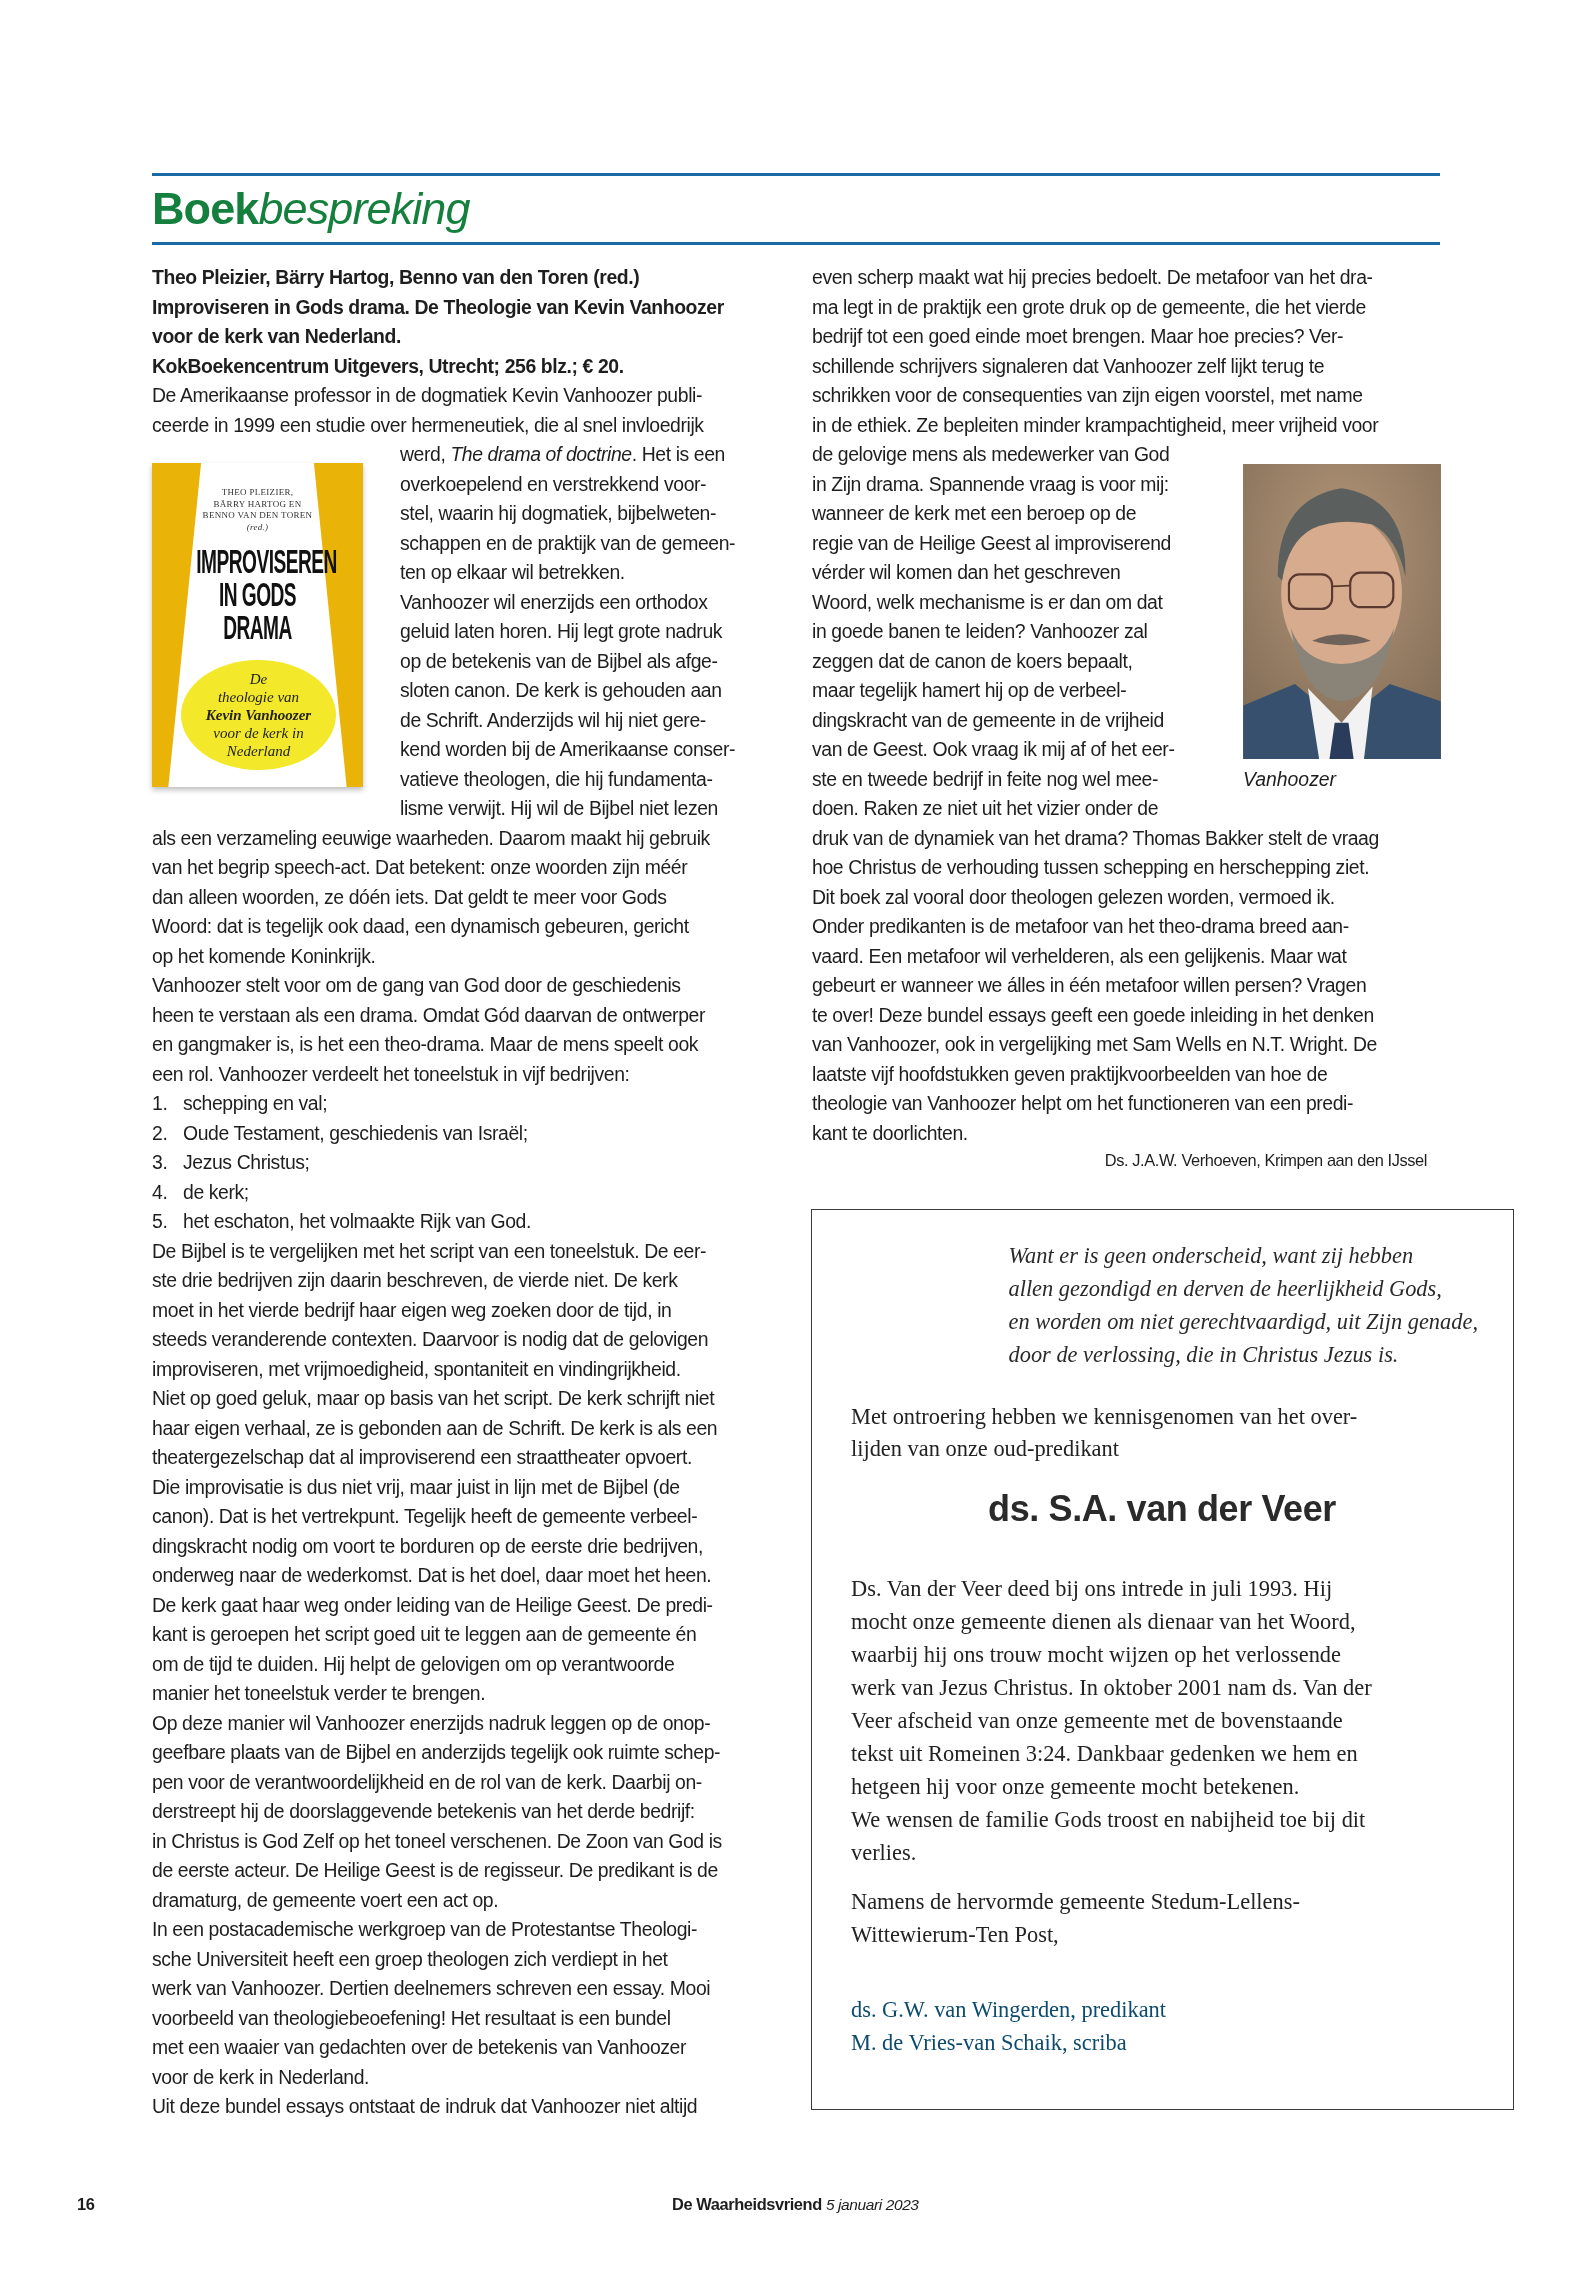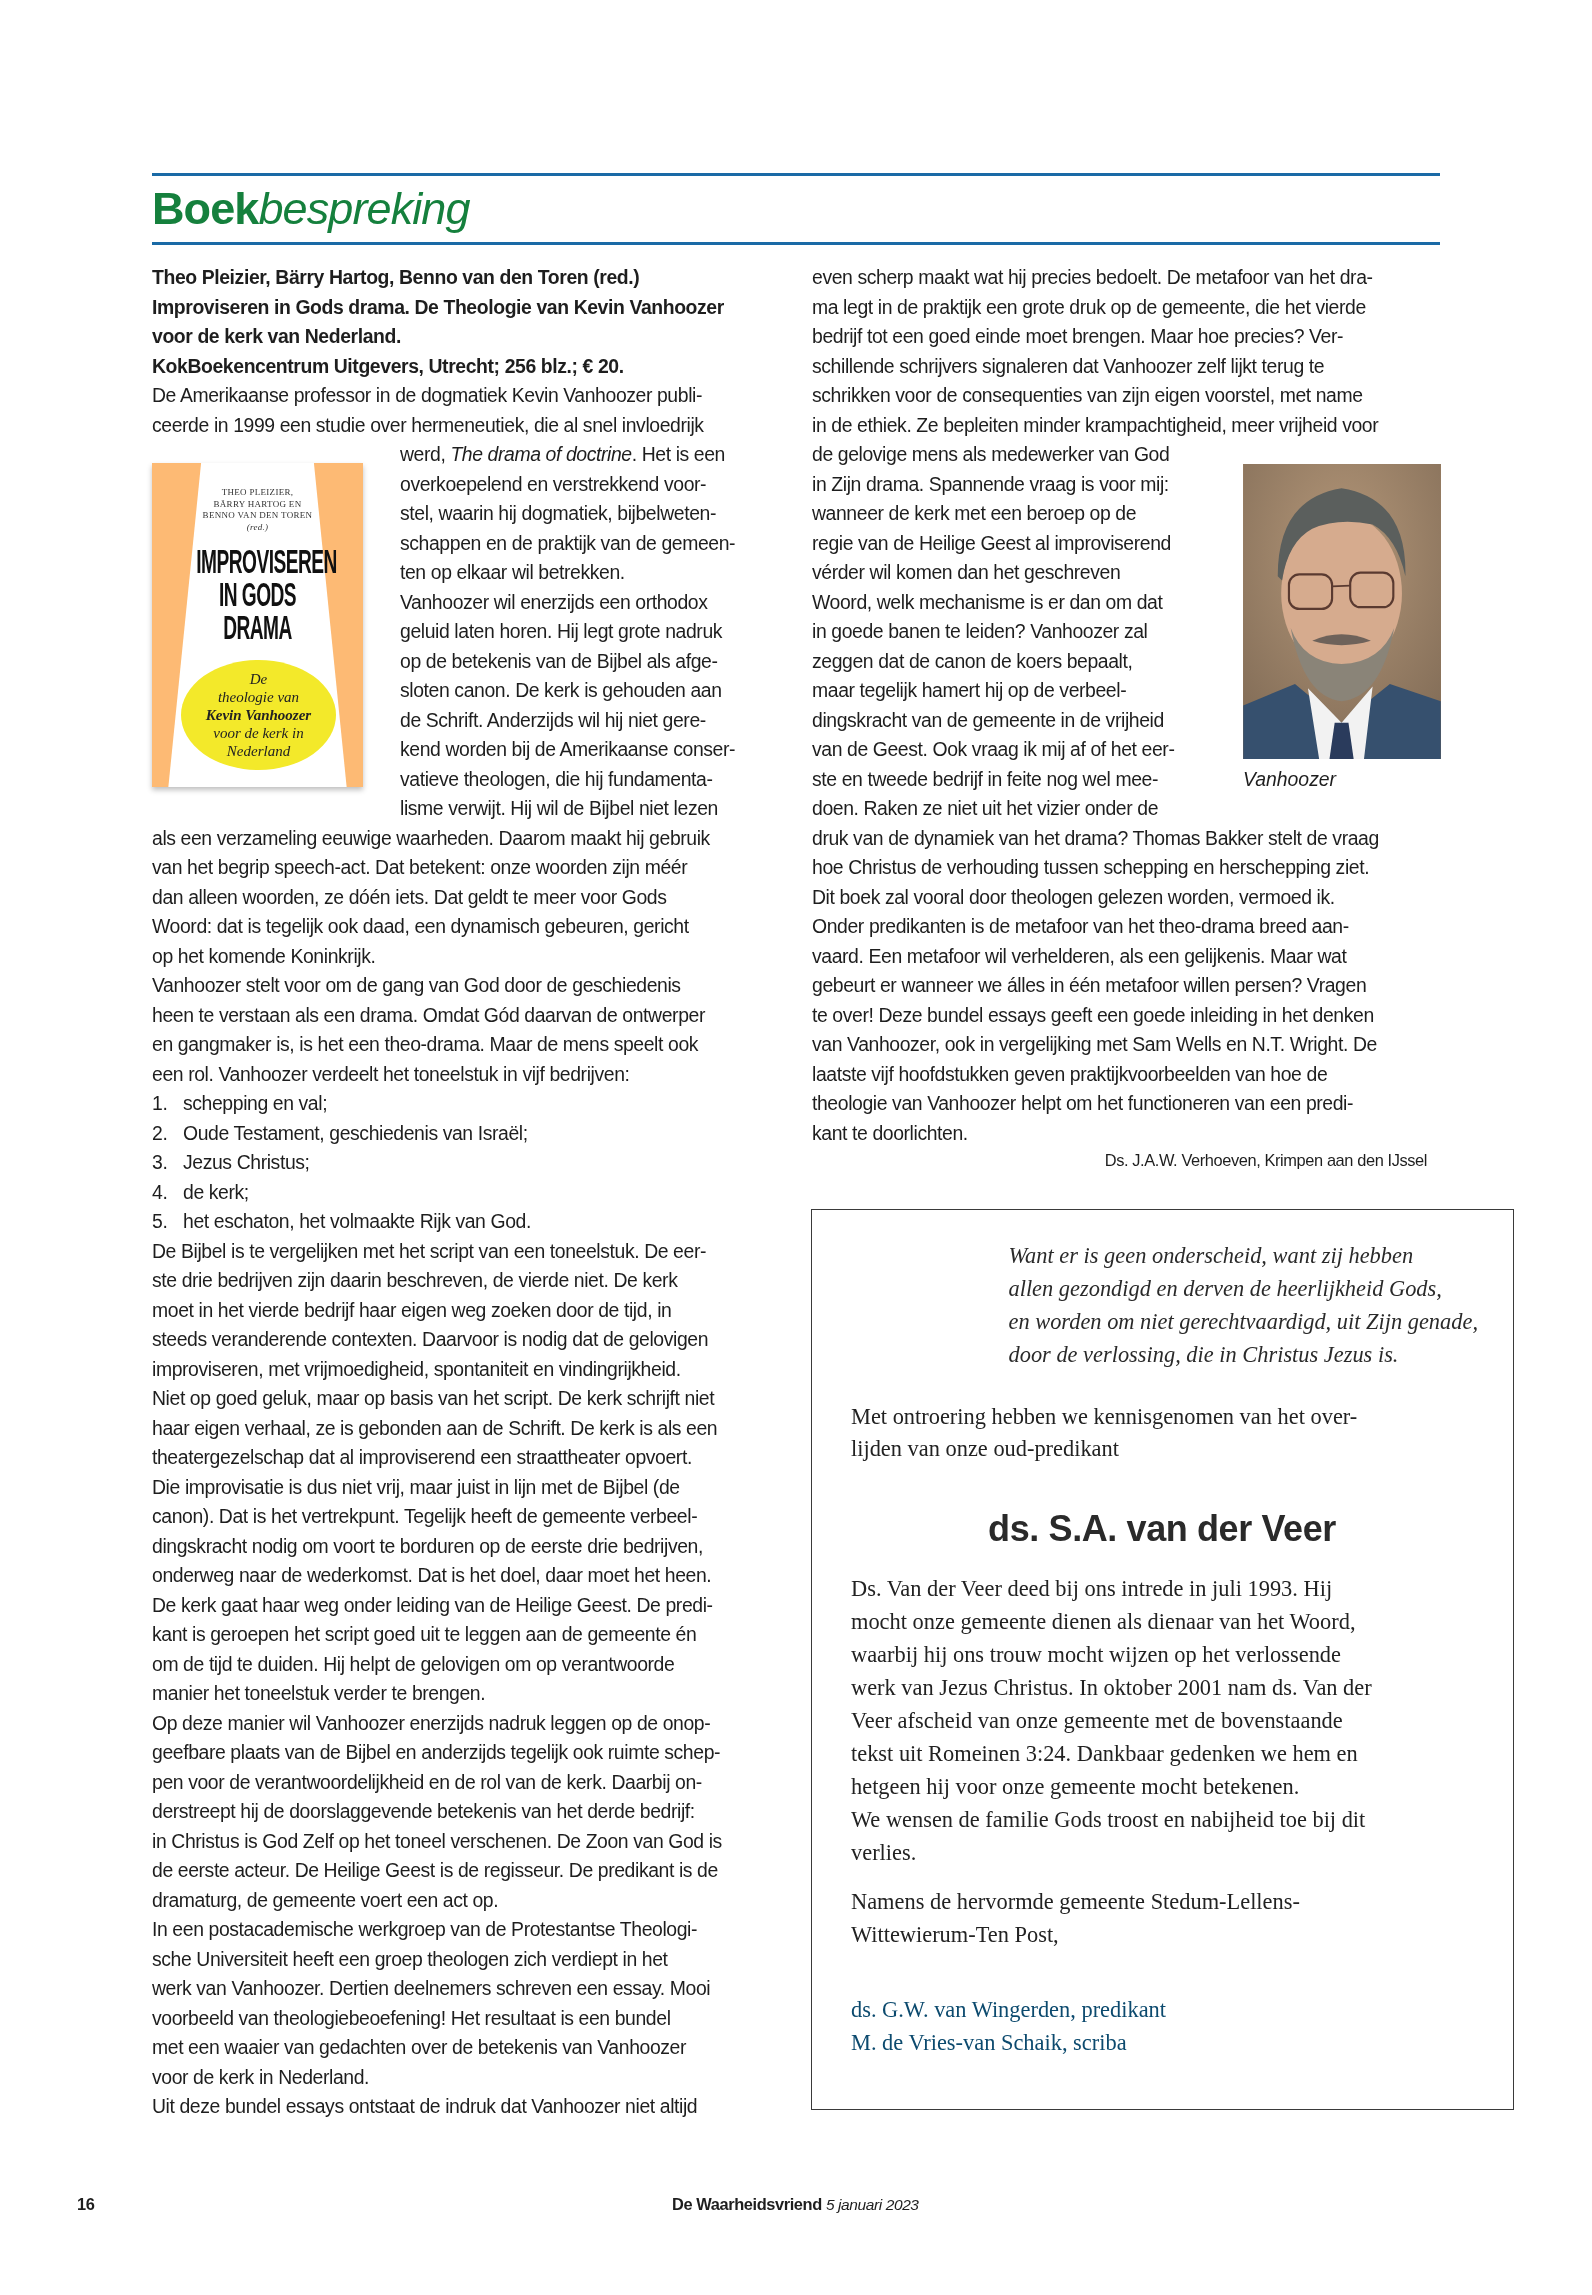--- a/index.html
+++ b/index.html
@@ -18,38 +18,38 @@
   .col { position:absolute; font-size:19.4px; line-height:29.5px; color:#1e1e1e; letter-spacing:-0.4px; }
   #col-left { left:152px; top:263px; width:634px; }
   #col-right { left:812px; top:263px; width:628px; }
 
   .line { display:block; white-space:nowrap; }
   .bold { font-weight:bold; }
   .em { font-style:italic; }
   .indent-book { padding-left:248px; }
   .li-num { display:inline-block; width:31px; }
 
-  #book-cover { position:absolute; left:152px; top:463px; width:211px; height:324px; background:#fdba74; overflow:hidden; box-shadow:0 2.6px 5.2px rgba(0,0,0,0.25); }
+  #book-cover { position:absolute; left:152px; top:463px; width:211px; height:324px; background:#eab308; overflow:hidden; box-shadow:0 2.6px 5.2px rgba(0,0,0,0.25); }
   #book-cover .beam { position:absolute; left:0; top:0; width:211px; height:324px; }
   #book-cover .authors { position:absolute; left:0; width:211px; top:24px; text-align:center; font-size:9px; line-height:11.7px; color:#333; letter-spacing:0.3px; }
   #book-cover .red { font-style:italic; }
   #book-cover .title { position:absolute; left:0; width:211px; top:82px; text-align:center; font-size:33px; line-height:33px; color:#111; font-weight:bold; transform:scaleX(0.58); letter-spacing:-0.9px; }
   #book-cover .blob { position:absolute; left:29px; top:197px; width:155px; height:110px; border-radius:50%; background:#f3e92a; }
   #book-cover .subtitle { position:absolute; left:29px; top:207px; width:155px; text-align:center; font-size:15px; line-height:18px; font-style:italic; color:#222; }
   #book-cover .subtitle .kv { font-weight:bold; }
 
   #author-photo { position:absolute; left:1243px; top:464px; width:198px; height:295px; overflow:hidden; background:linear-gradient(160deg,#a8896a 0%,#9a7d60 40%,#8e745a 100%); }
   #photo-caption { position:absolute; left:1243px; top:765px; font-size:19.4px; line-height:29px; font-style:italic; color:#1e1e1e; }
 
   #byline { position:absolute; right:165px; top:1147px; font-size:16.4px; line-height:26px; font-weight:normal; color:#1e1e1e; letter-spacing:-0.4px; }
 
   #obituary-box { position:absolute; left:811px; top:1209px; width:703px; height:901px; border:1.7px solid #3a3a3a; box-sizing:border-box; }
   #obit-verse { position:absolute; right:35px; top:29px; text-align:left; font-size:22.4px; line-height:33px; font-style:italic; color:#2a2a2a; }
   #obit-intro { position:absolute; left:39px; top:191px; width:639px; font-size:22.4px; line-height:32px; color:#222; }
-  #obit-name { position:absolute; left:0; width:700px; top:275px; text-align:center; font-size:36px; line-height:48px; font-weight:bold; color:#2a2a2a; letter-spacing:-0.4px;margin-top:20px; }
+  #obit-name { position:absolute; left:0; width:700px; top:275px; text-align:center; font-size:36px; line-height:48px; font-weight:bold; color:#2a2a2a; letter-spacing:-0.4px; }
   #obit-body { position:absolute; left:39px; top:362px; width:639px; font-size:22.4px; line-height:33px; color:#222; }
   #obit-signoff { position:absolute; left:39px; top:675px; width:639px; font-size:22.4px; line-height:33px; color:#222; }
   #obit-signatures { position:absolute; left:39px; top:783px; width:639px; font-size:22.4px; line-height:33px; color:#0c4a6e; }
 
   #footer-page { position:absolute; left:77px; top:2195px; font-size:16.4px; font-weight:bold; color:#1e1e1e; letter-spacing:-0.4px; }
   #footer-pub { position:absolute; left:672px; top:2195px; font-size:16.4px; color:#1e1e1e; white-space:nowrap; letter-spacing:-0.4px; }
   #footer-pub .name { font-weight:bold; }
   #footer-pub .date { font-style:italic; font-weight:normal; font-size:15.5px; }
 </style>
 </head>

